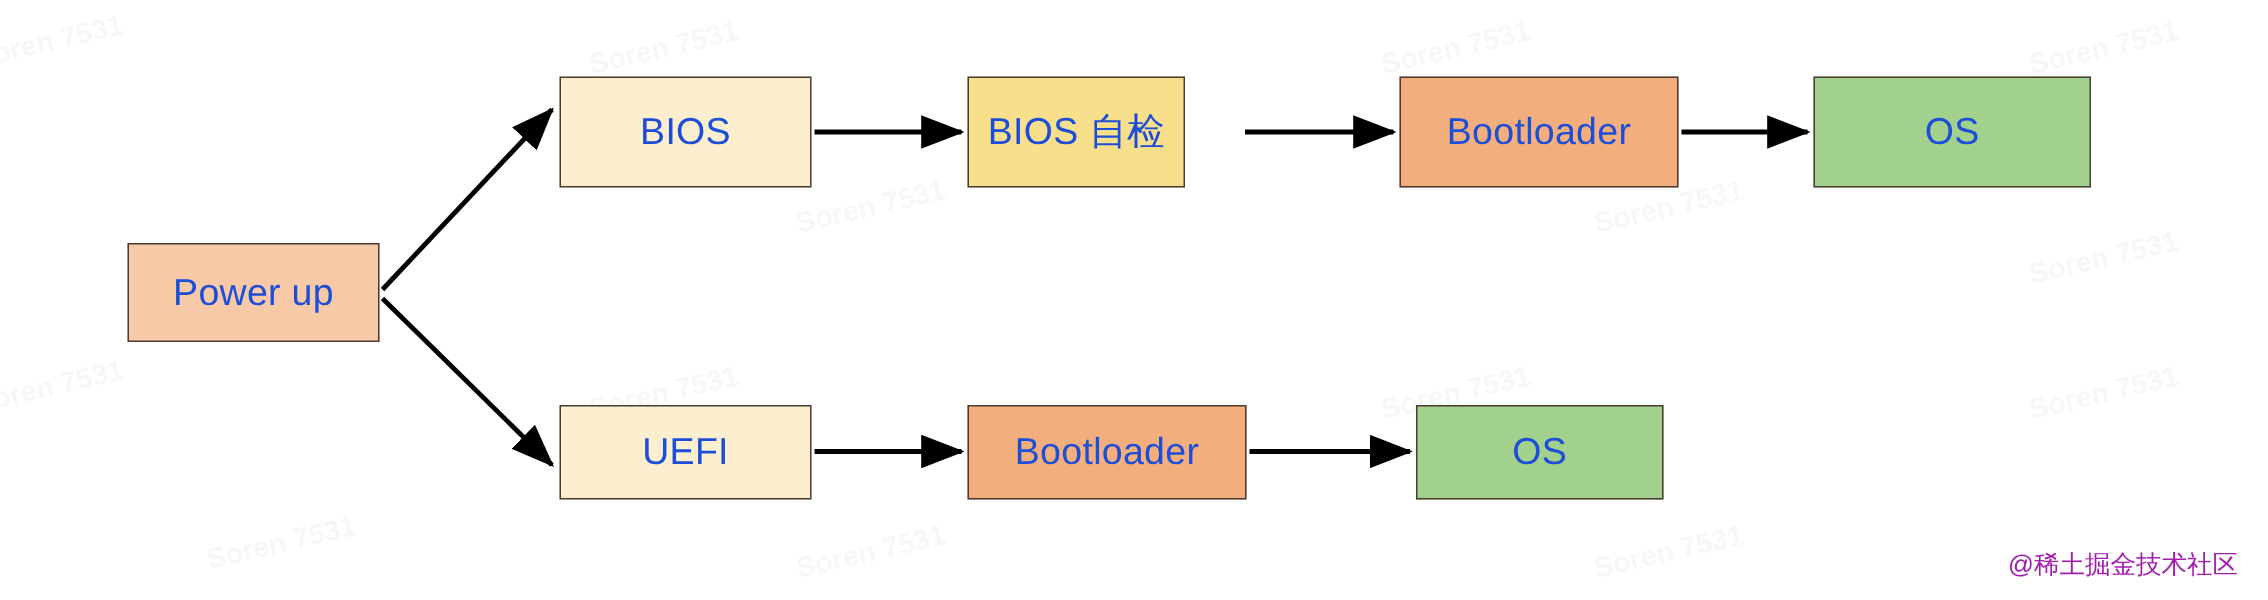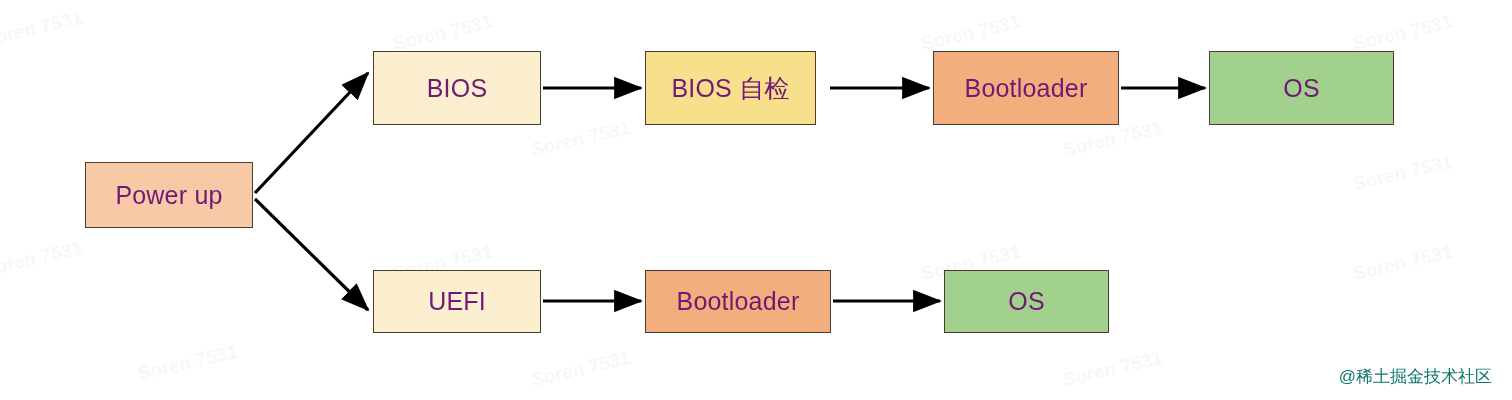--- a/index.html
+++ b/index.html
@@ -25,35 +25,35 @@
     font-weight: 600;
     transform: rotate(-13deg);
     white-space: nowrap;
     user-select: none;
     pointer-events: none;
   }
   .wm-brand {
     position: absolute;
     right: 20px;
     bottom: 12px;
-    color: #0f766e;
+    color: #a21caf;
     font-size: 17px;
     font-family: "Liberation Sans", "DejaVu Sans", sans-serif;
     white-space: nowrap;
     user-select: none;
   }
   .node {
     position: absolute;
     box-sizing: border-box;
     border: 1.6px solid #4a3b33;
     display: flex;
     align-items: center;
     justify-content: center;
     font-size: 25px;
-    color: #701a75;
+    color: #1d4ed8;
     line-height: 1;
     letter-spacing: 0.2px;
   }
   svg.edges {
     position: absolute;
     left: 0;
     top: 0;
     width: 1512px;
     height: 400px;
     pointer-events: none;
@@ -98,21 +98,21 @@
       </g>
   </svg>
 
   <div id="node-layer">
       <div class="node" style="left: 85px; top: 162px; width: 168px; height: 66px; background: rgb(247, 201, 166); border-color: rgb(74, 59, 51); align-items: center;">
         <span>Power up</span>
       </div>
       <div class="node" style="left: 373px; top: 51px; width: 168px; height: 74px; background: rgb(251, 239, 207); border-color: rgb(74, 59, 51);">
         <span>BIOS</span>
       </div>
-      <div class="node" style="left: 645px; top: 51px; width: 171px; height: 74px; background: rgb(247, 223, 140); border-color: rgb(74, 59, 51);">
+      <div class="node" style="left: 645px; top: 51px; width: 145px; height: 74px; background: rgb(247, 223, 140); border-color: rgb(74, 59, 51);">
         <span>BIOS 自检</span>
       </div>
       <div class="node" style="left: 933px; top: 51px; width: 186px; height: 74px; background: rgb(242, 174, 124); border-color: rgb(74, 59, 51);">
         <span>Bootloader</span>
       </div>
       <div class="node" style="left: 1209px; top: 51px; width: 185px; height: 74px; background: rgb(162, 209, 142); border-color: rgb(74, 59, 51);">
         <span>OS</span>
       </div>
       <div class="node" style="left: 373px; top: 270px; width: 168px; height: 63px; background: rgb(251, 239, 207); border-color: rgb(74, 59, 51);">
         <span>UEFI</span>

